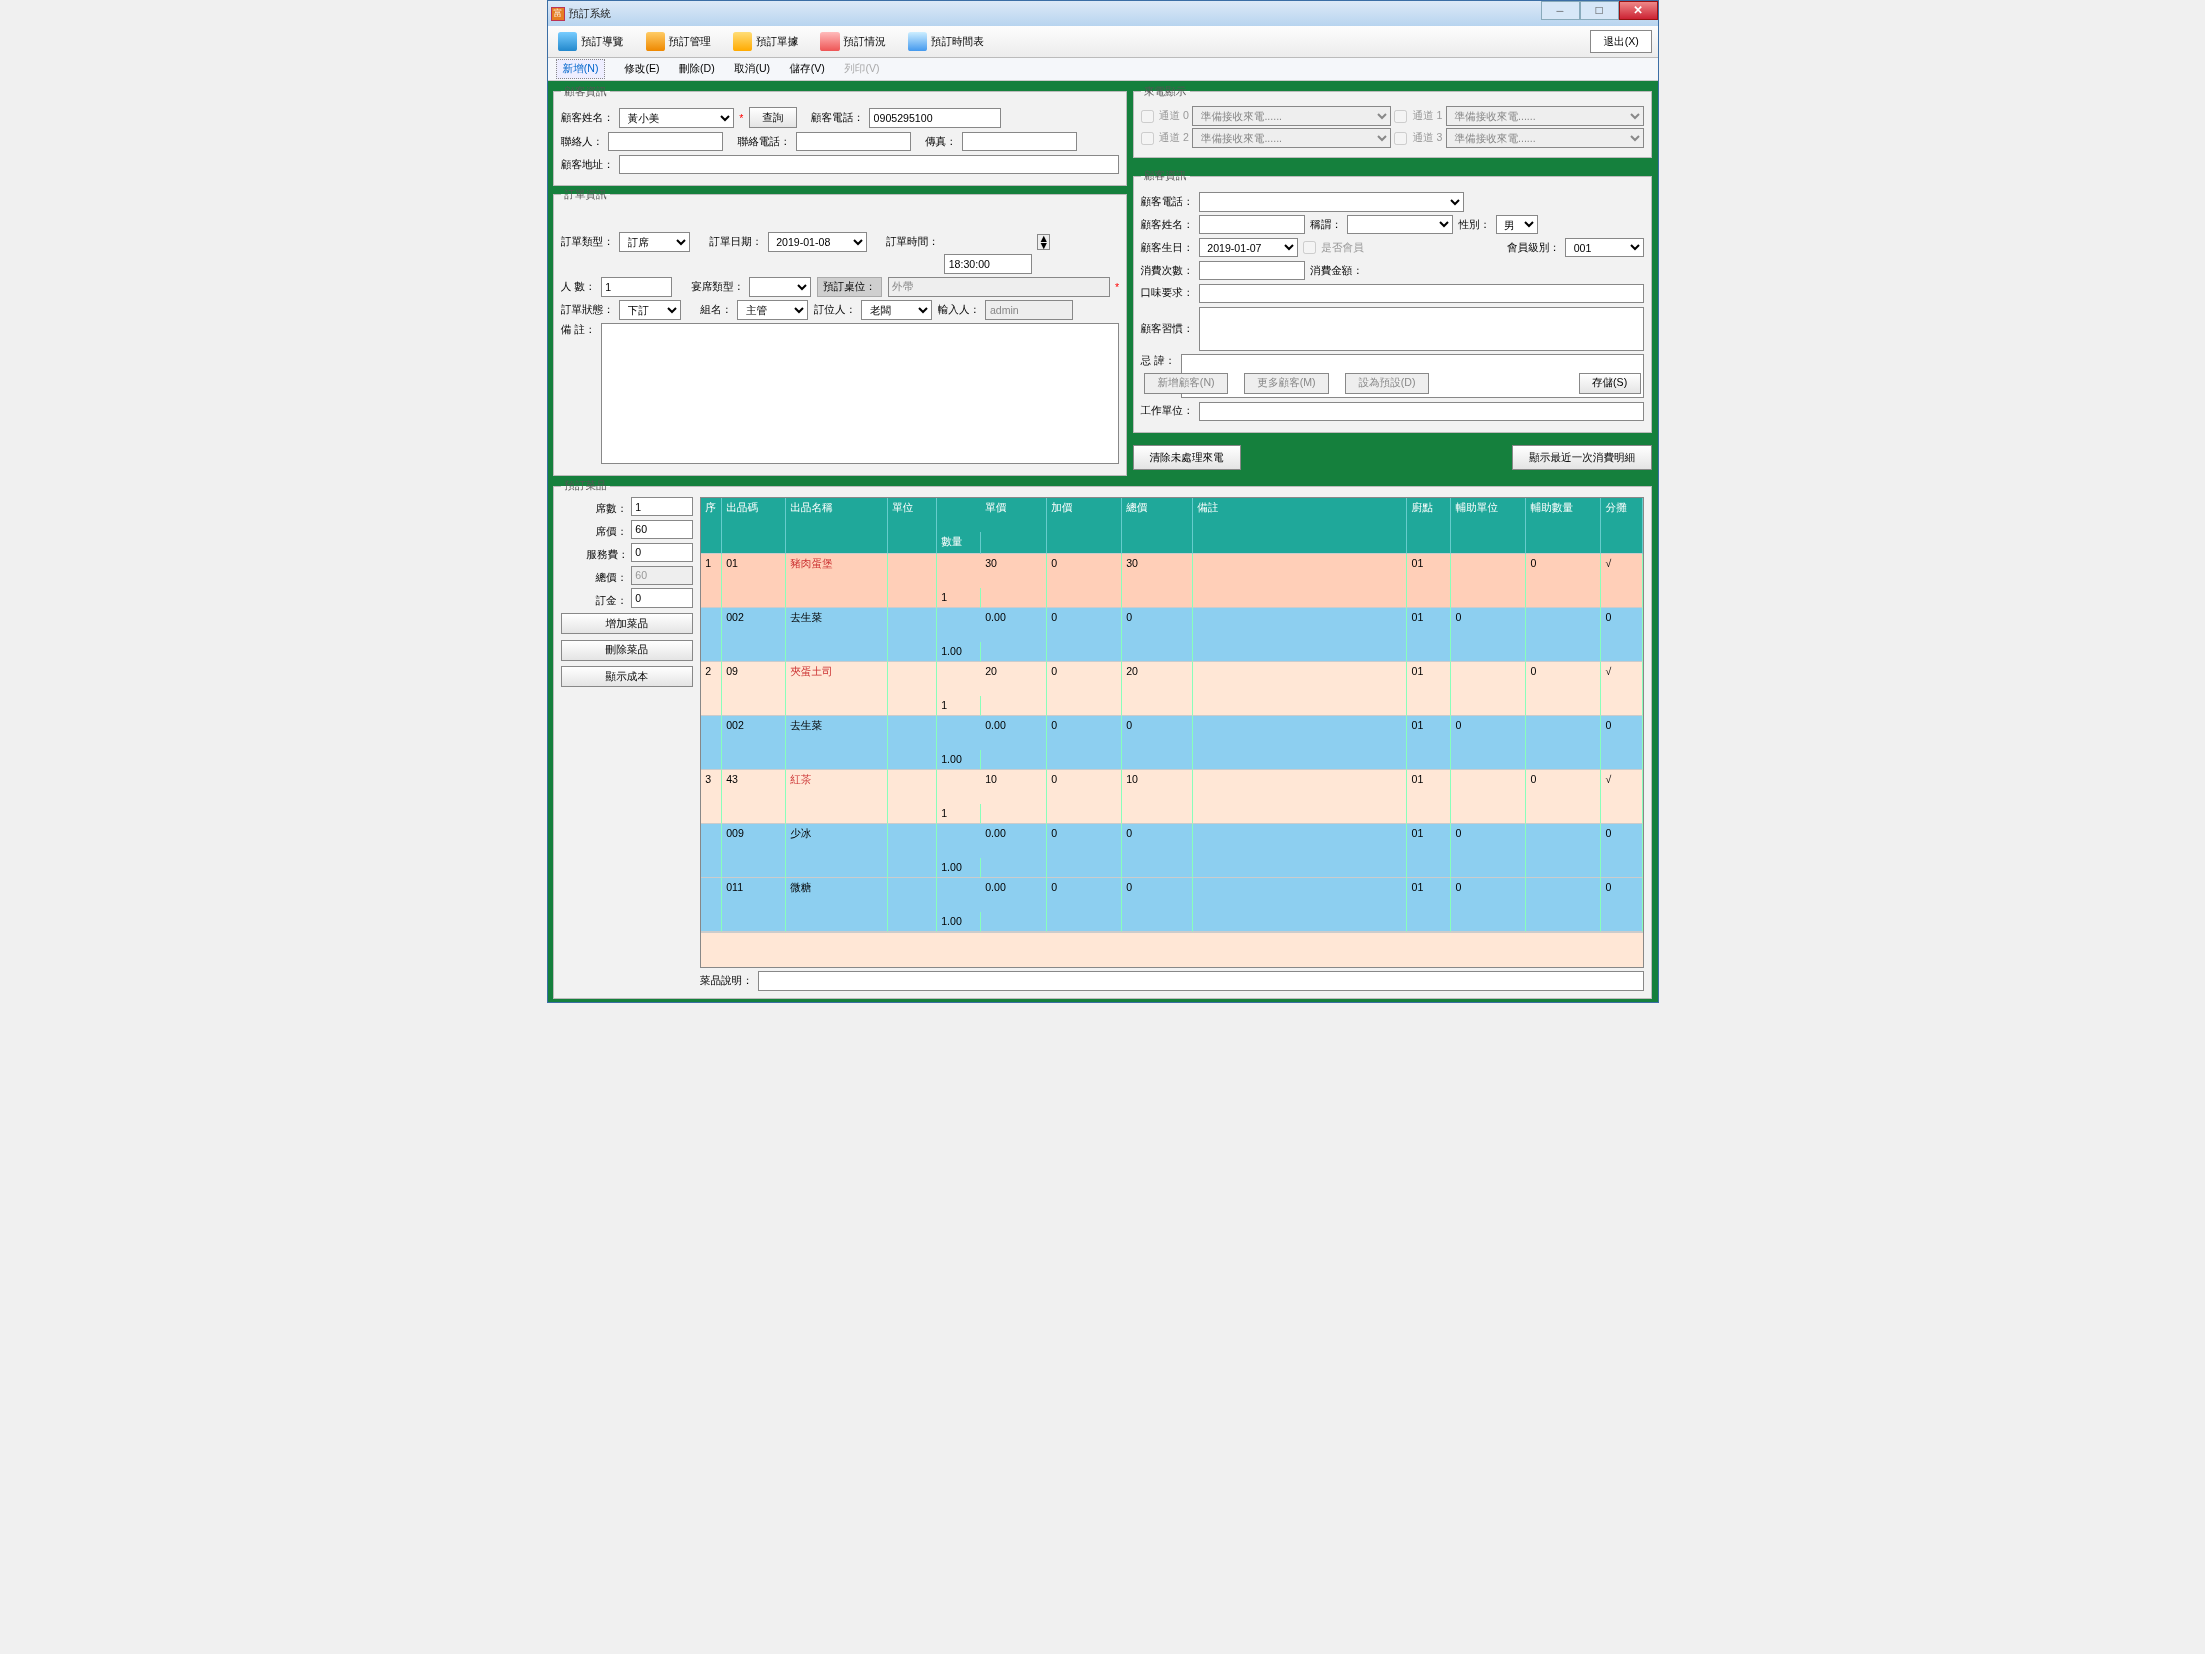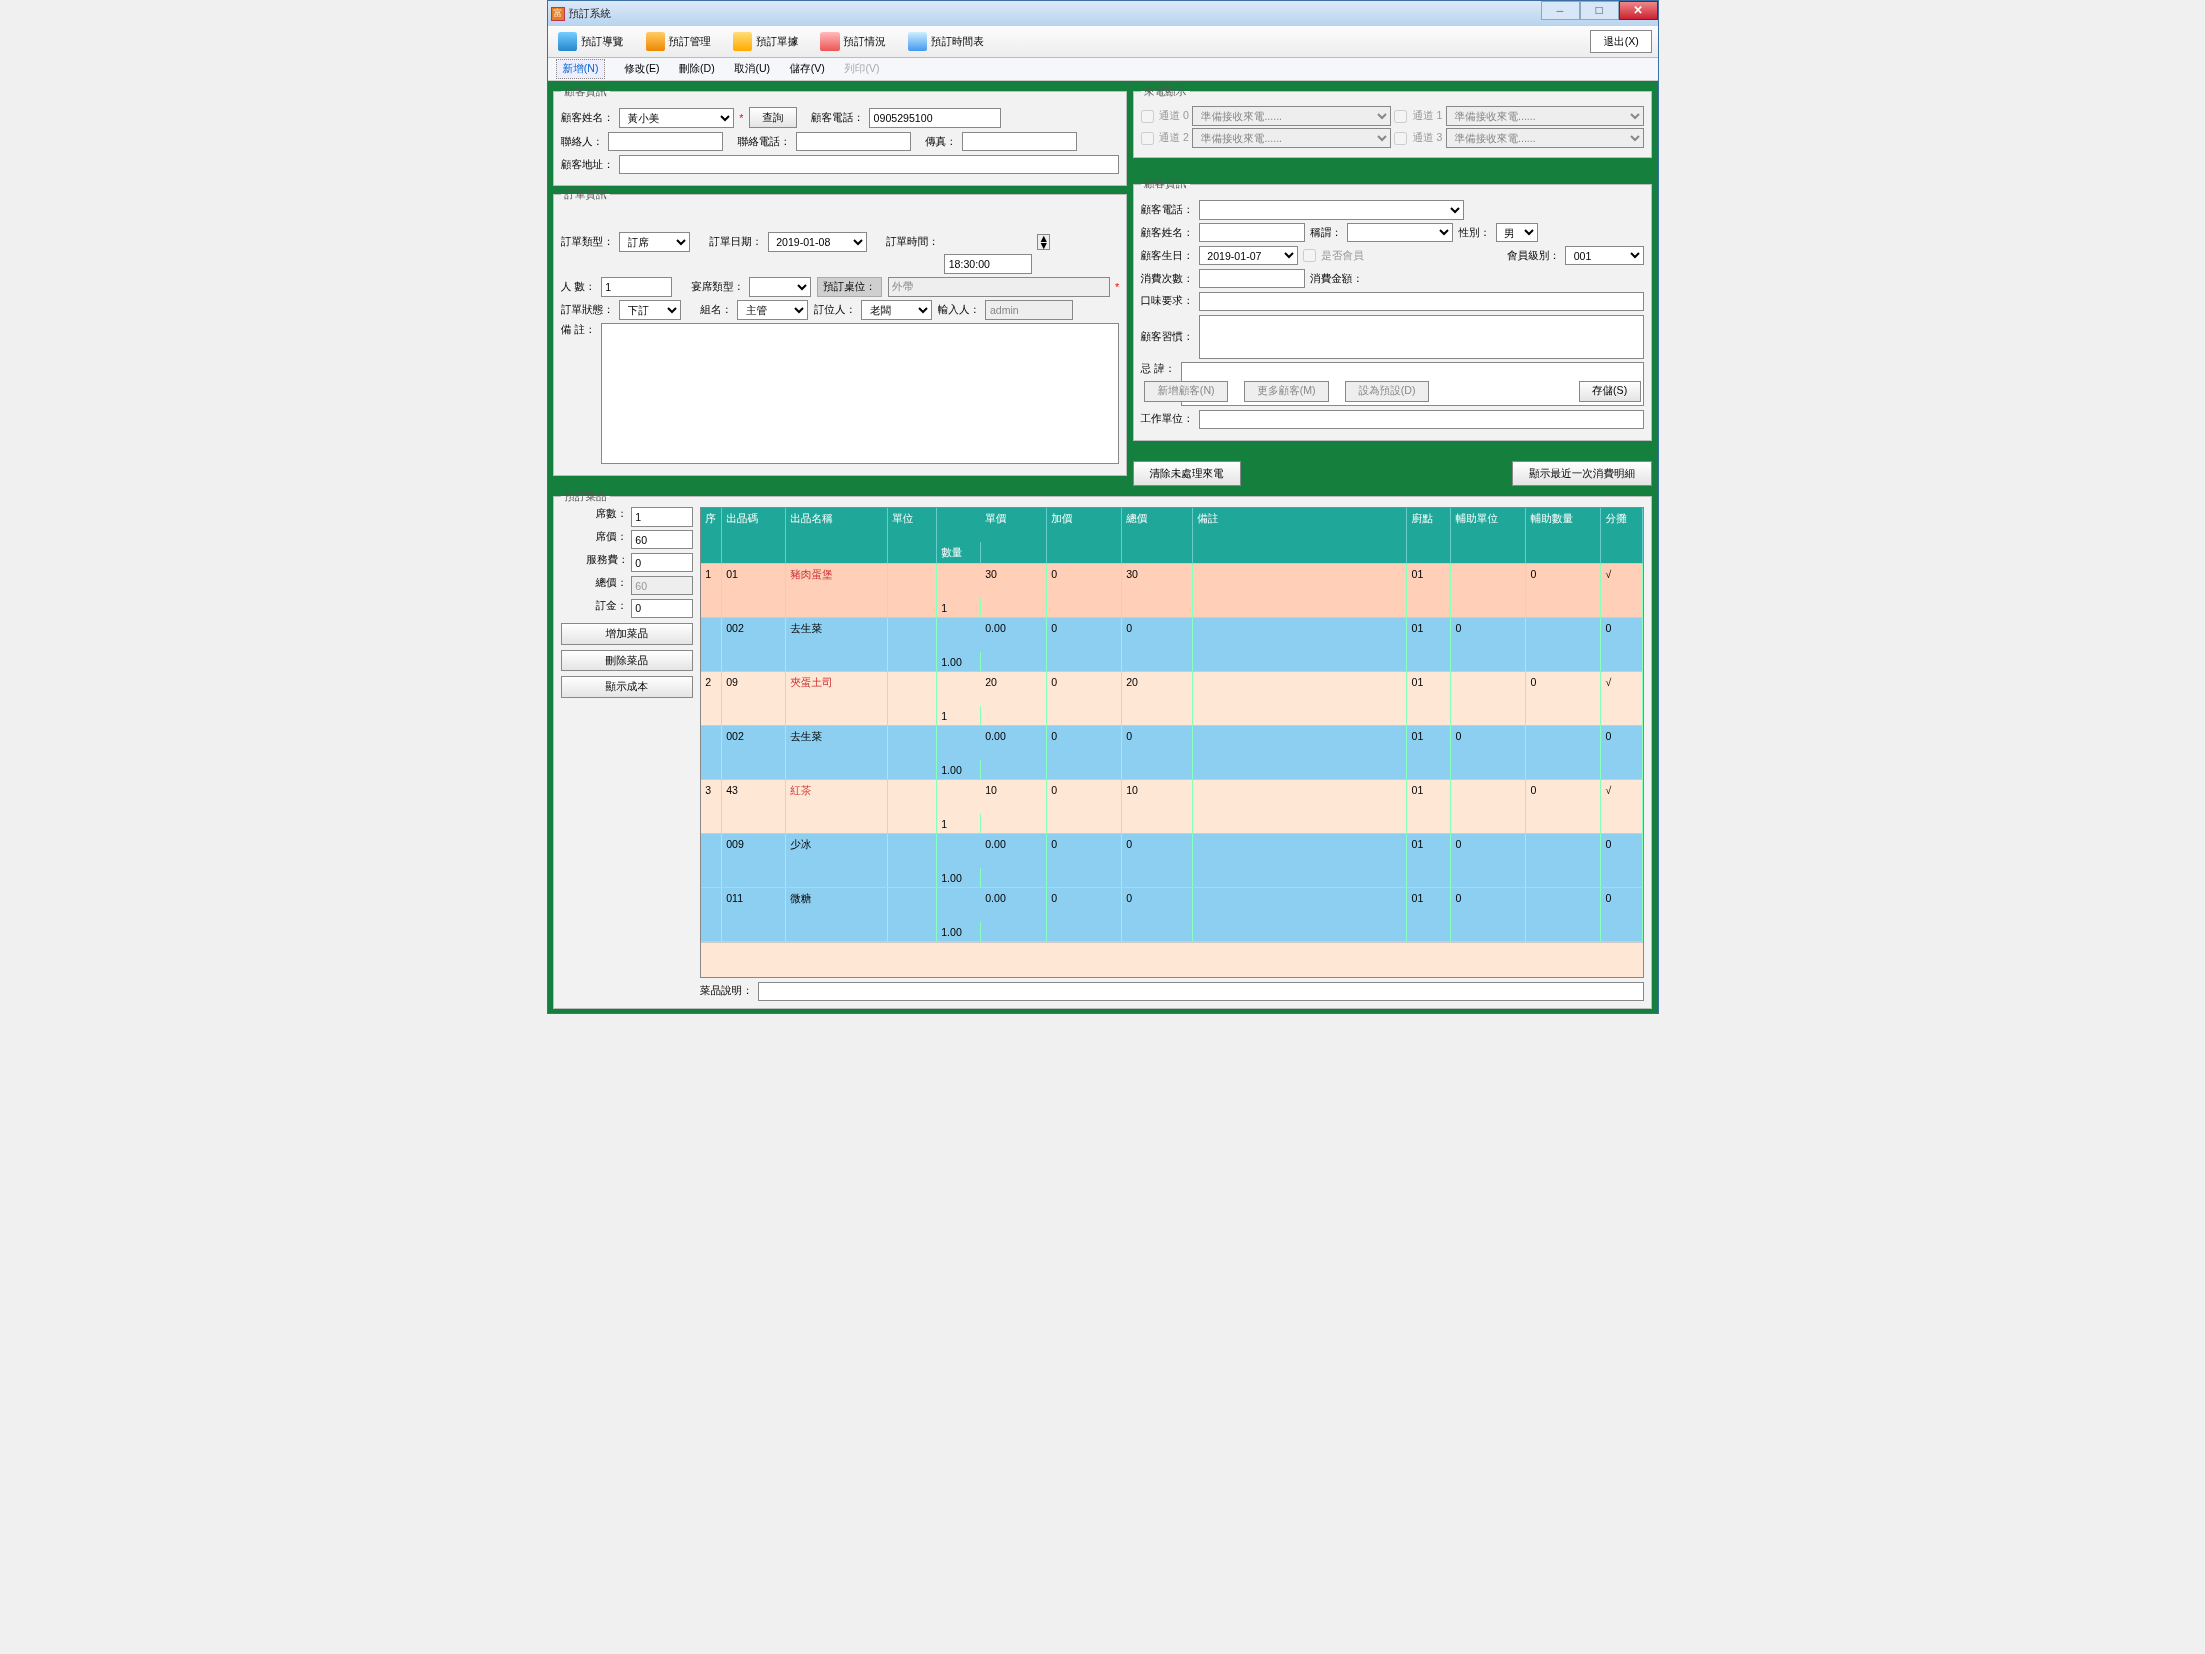--- a/index.html
+++ b/index.html
@@ -24,21 +24,21 @@
 .toolbar .spacer { flex: 1; }
 .toolbar .exit { border: 0.9px solid #888; padding: 3.5px 12.4px; margin-right: 5.3px; background: #fff; }
 
 .menubar { background: #f5f7fa; height: 23px; border-bottom: 0.9px solid #ccc; display: flex; align-items: center; padding-left: 8.8px; gap: 19.4px; color: #000; }
 .menubar .mitem.active { color: #0066cc; border: 0.9px dotted #888; padding: 1.8px 5.3px; background: #eef; }
 .menubar .mitem.disabled { color: #aaa; }
 
 .content { padding: 3.5px 5.3px; display: flex; flex-direction: column; gap: 1.8px; background: #15803d; }
 .cols { display: flex; gap: 5.3px; }
 .leftcol { flex: 1.05; display: flex; flex-direction: column; gap: 1.8px; }
-.rightcol { flex: 0.95; display: flex; flex-direction: column; gap: 19px; }
+.rightcol { flex: 0.95; display: flex; flex-direction: column; gap: 11px; }
 
 fieldset { border: 0.9px solid #bcbcbc; padding: 5.3px 7px 7px 7px; background: #f2f2f2; }
 legend { padding: 0 3.5px; color: #555; font-size: 10.6px; }
 
 .row { display: flex; align-items: center; gap: 5.3px; margin: 3.5px 0; flex-wrap: wrap; }
 .lbl { color: #000; white-space: nowrap; }
 .req { color: red; }
 input[type=text], select, textarea { border: 0.9px solid #888; background: #fff; padding: 1.8px 3.5px; height: 19.4px; }
 select { height: 19.4px; }
 textarea { height: auto; resize: none; }
@@ -52,21 +52,21 @@
 .calltbl input[type=checkbox] { margin-right: 1.8px; }
 
 .btmrow { display: flex; gap: 5.3px; margin-top: 1.8px; }
 .btmrow .btn { flex: 1; }
 
 
 .dishes { border: 0.9px solid #bcbcbc; padding: 3.5px 7px 7px 7px; margin-top: 1.8px; background: #f2f2f2; }
 .dishes legend { padding: 0 3.5px; }
 .dishwrap { display: flex; gap: 7px; }
 .dishleft { width: 132px; display: flex; flex-direction: column; gap: 3.5px; }
-.dishleft .drow { display: flex; align-items: flex-start; gap: 3.5px; justify-content: flex-end; }
+.dishleft .drow { display: flex; align-items: flex-end; gap: 3.5px; justify-content: flex-end; }
 .dishleft .drow .lbl { width: 41px; text-align: right; }
 .dishleft .drow input { width: 62px; }
 .dishleft .btn { margin-top: 1.8px; }
 
 .grid { flex: 1; display: flex; flex-direction: column; border: 0.9px solid #888; background: #fff6ef; }
 .ghead { display: flex; background: #1fa89a; color: #fff; }
 .ghead .gc, .grow .gc { border-right: 0.9px solid #8fb; border-bottom: 0.9px solid #ccc; padding: 3.5px 4.4px; overflow: hidden; white-space: nowrap; }
 .ghead .gc { border-right: 0.9px solid #6cc; font-weight: normal; }
 .grow { display: flex; }
 .grow.main { background: #ffe7d6; color: #000; }

